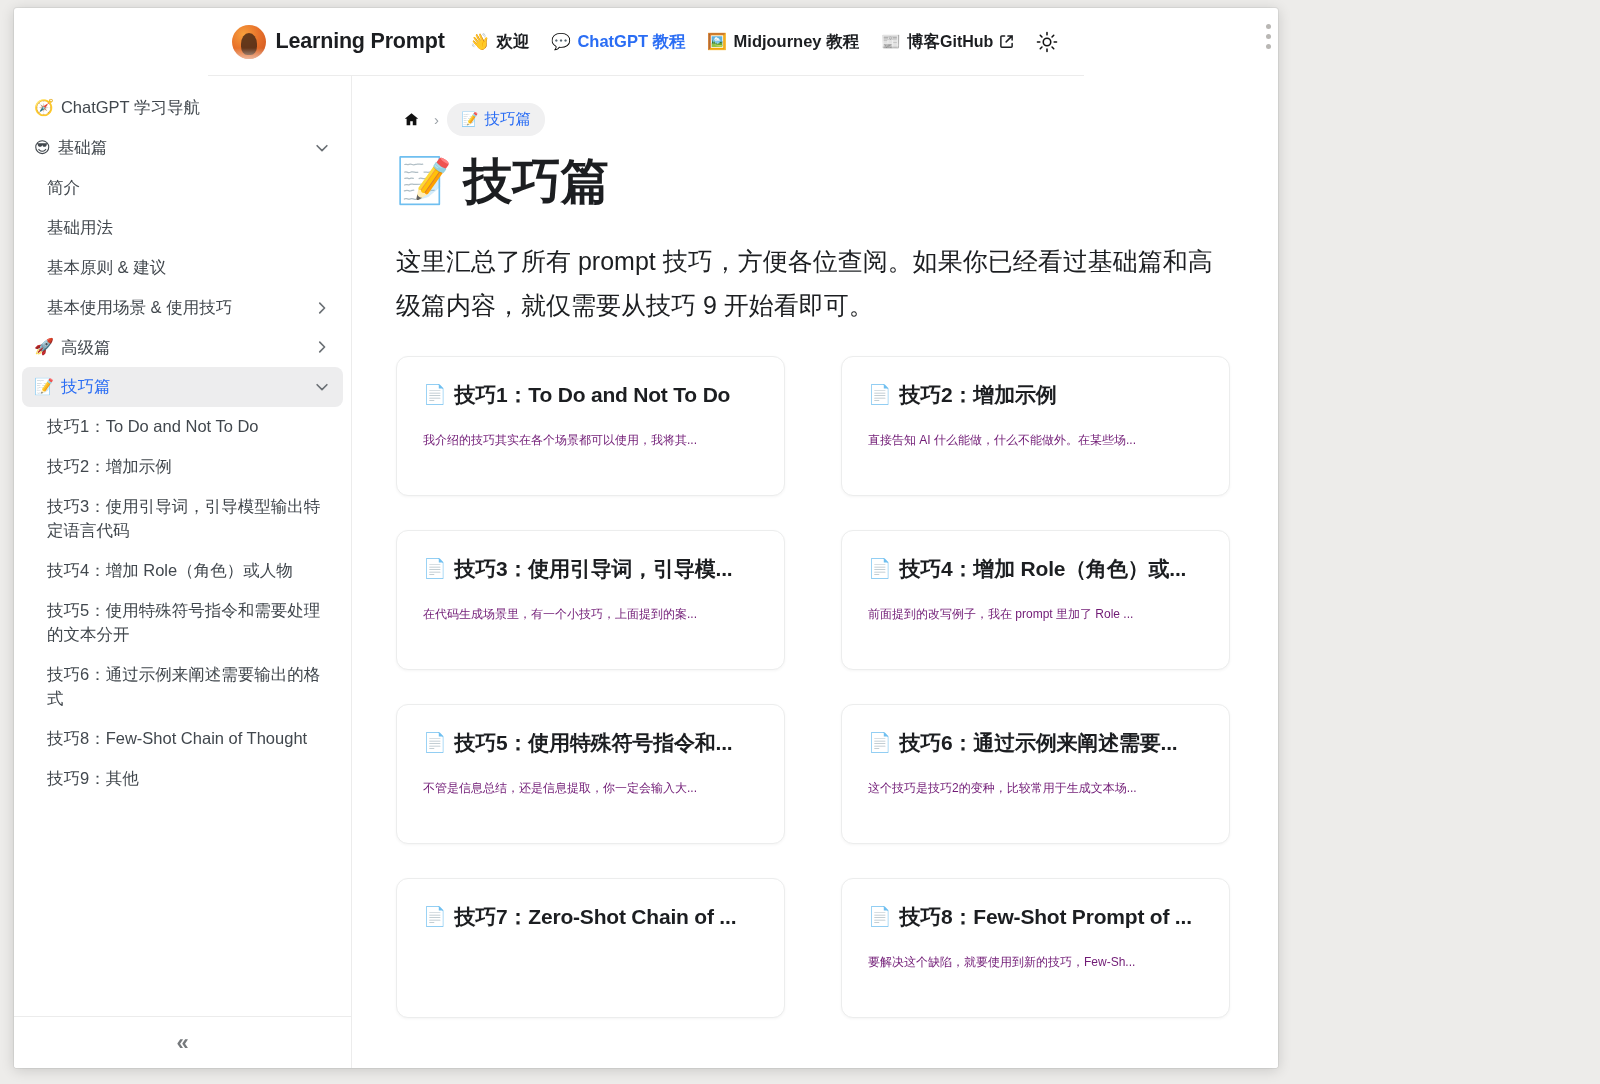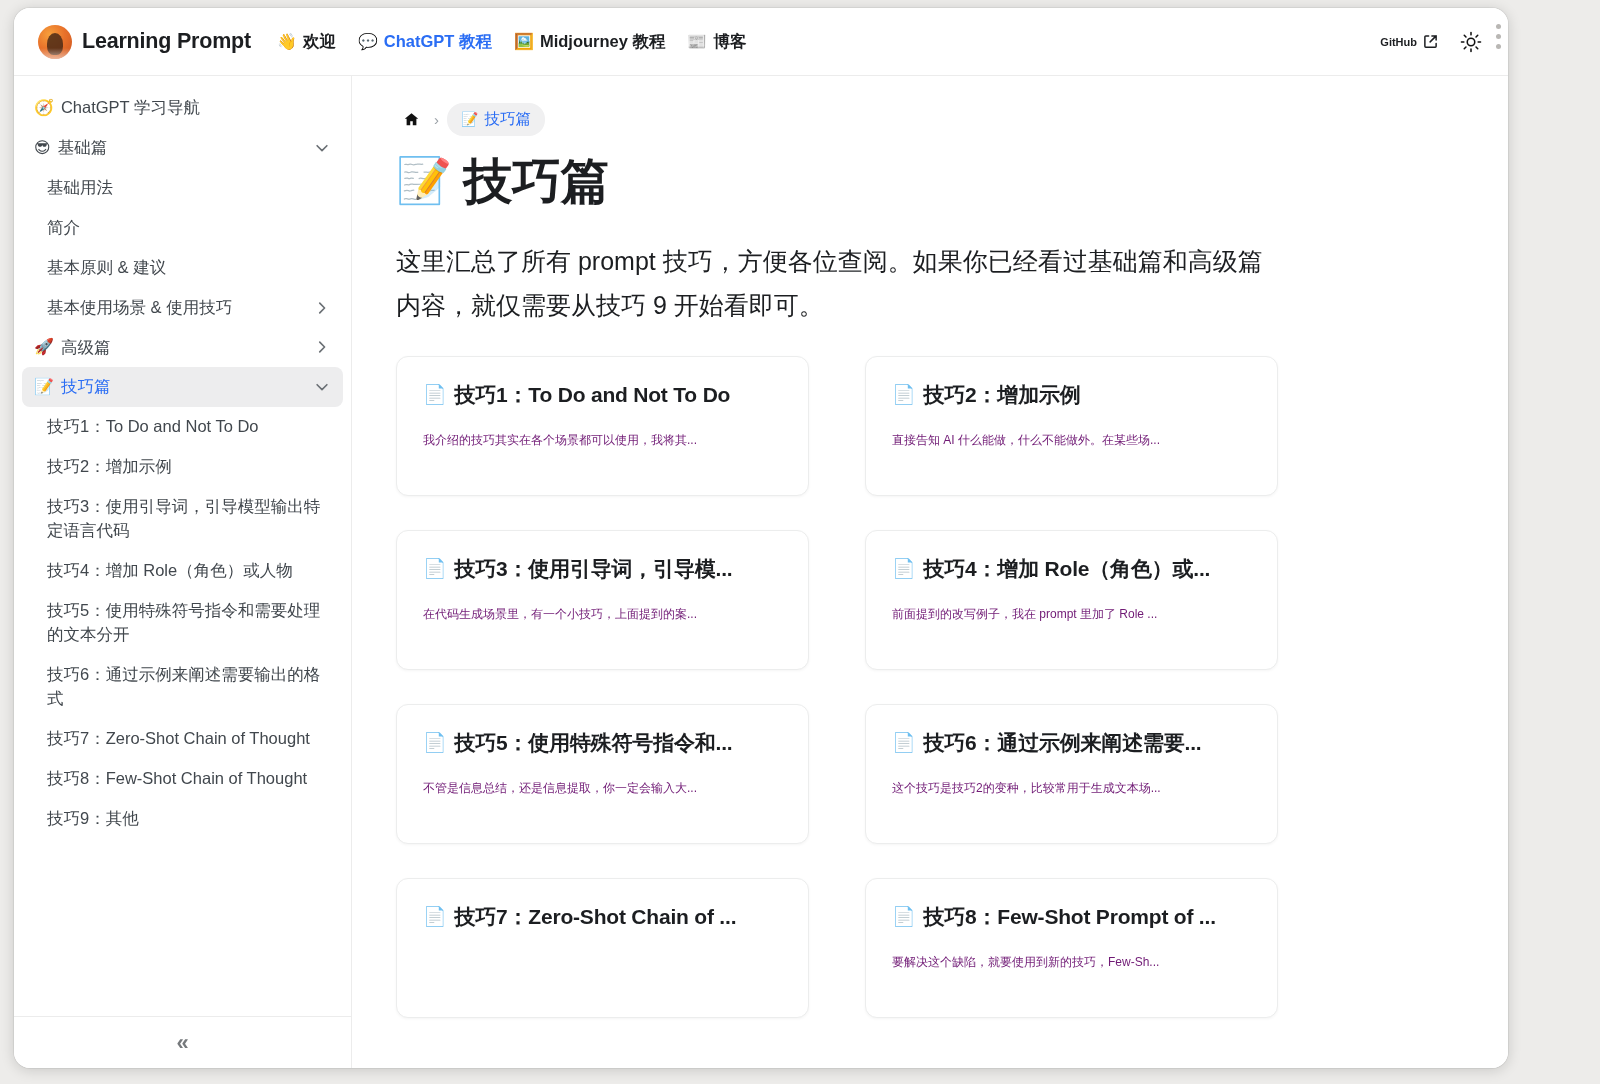--- a/index.html
+++ b/index.html
@@ -16,28 +16,29 @@
   #desktop {
     position: relative;
     width: 1600px;
     height: 1084px;
     background: #edecea;
   }
   #window {
     position: absolute;
     left: 14px;
     top: 8px;
-    width: 1494px;
+    width: 1264px;
     height: 1060px;
     background: #ffffff;
-    border-radius: 16px;
+    border-radius: 3px;
     box-shadow: 0 2px 14px rgba(0,0,0,0.16), 0 0 0 1px rgba(0,0,0,0.05);
     overflow: hidden;
     display: flex;
     flex-direction: column;
+    align-items: center;
   }
   #win-grip {
     position: absolute;
     right: 5px;
     top: 16px;
     width: 7px;
     display: flex;
     flex-direction: column;
     gap: 5px;
   }
@@ -118,21 +119,21 @@
   .nav-right {
     margin-left: auto;
     display: flex;
     align-items: center;
     gap: 18px;
   }
   .gh-link {
     display: flex;
     align-items: center;
     gap: 6px;
-    font-size: 11px;
+    font-size: 16px;
     font-weight: 600;
     color: #1c1e21;
     text-decoration: none;
     cursor: pointer;
   }
   .theme-btn {
     width: 30px; height: 30px;
     display: flex;
     align-items: center;
     justify-content: center;
@@ -347,24 +348,24 @@
                 <span class="label">ChatGPT 学习导航</span>
               </li>
               <li class="menu-row">
                 <span class="emoji">😎</span>
                 <span class="label">基础篇</span>
                 <svg class="chev" viewBox="0 0 24 24" fill="none">
                   <path d="M5.5 9 12 15.4 18.5 9" stroke="currentColor" stroke-width="2.2" stroke-linecap="round" stroke-linejoin="round"></path>
                 </svg>
               </li>
               <li class="menu-row lvl2">
+                <span class="label">简介</span>
+              </li>
+              <li class="menu-row lvl2">
                 <span class="label">基础用法</span>
-              </li>
-              <li class="menu-row lvl2">
-                <span class="label">简介</span>
               </li>
               <li class="menu-row lvl2">
                 <span class="label">基本原则 &amp; 建议</span>
               </li>
               <li class="menu-row lvl2">
                 <span class="label">基本使用场景 &amp; 使用技巧</span>
                 <svg class="chev" viewBox="0 0 24 24" fill="none">
                   <path d="M9 5.5 15.4 12 9 18.5" stroke="currentColor" stroke-width="2.2" stroke-linecap="round" stroke-linejoin="round"></path>
                 </svg>
               </li>
@@ -392,23 +393,20 @@
                 <span class="label">技巧3：使用引导词，引导模型输出特定语言代码</span>
               </li>
               <li class="menu-row lvl2">
                 <span class="label">技巧4：增加 Role（角色）或人物</span>
               </li>
               <li class="menu-row lvl2">
                 <span class="label">技巧5：使用特殊符号指令和需要处理的文本分开</span>
               </li>
               <li class="menu-row lvl2">
                 <span class="label">技巧6：通过示例来阐述需要输出的格式</span>
-              </li>
-              <li class="menu-row lvl2">
-                <span class="label">技巧7：Zero-Shot Chain of Thought</span>
               </li>
               <li class="menu-row lvl2">
                 <span class="label">技巧8：Few-Shot Chain of Thought</span>
               </li>
               <li class="menu-row lvl2">
                 <span class="label">技巧9：其他</span>
               </li>
             </ul>
         </div>
         <div class="sidebar-foot">

